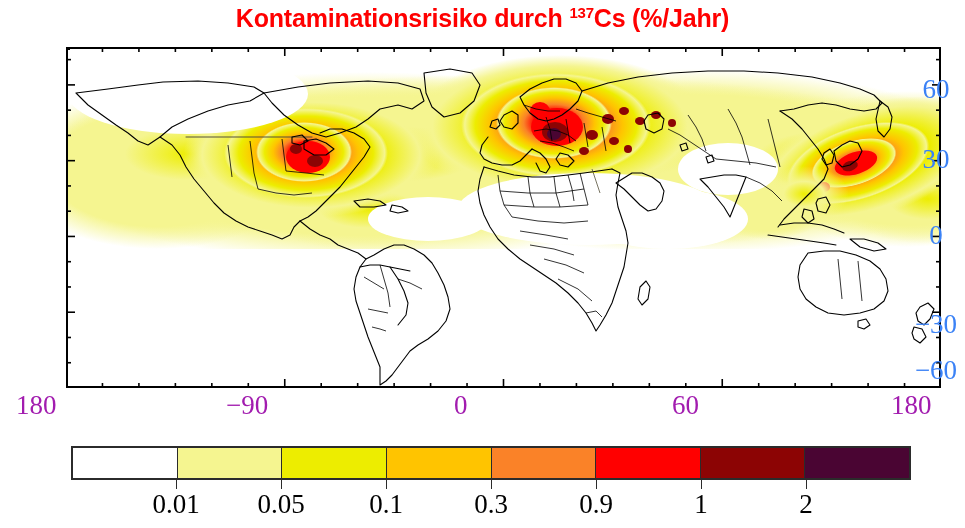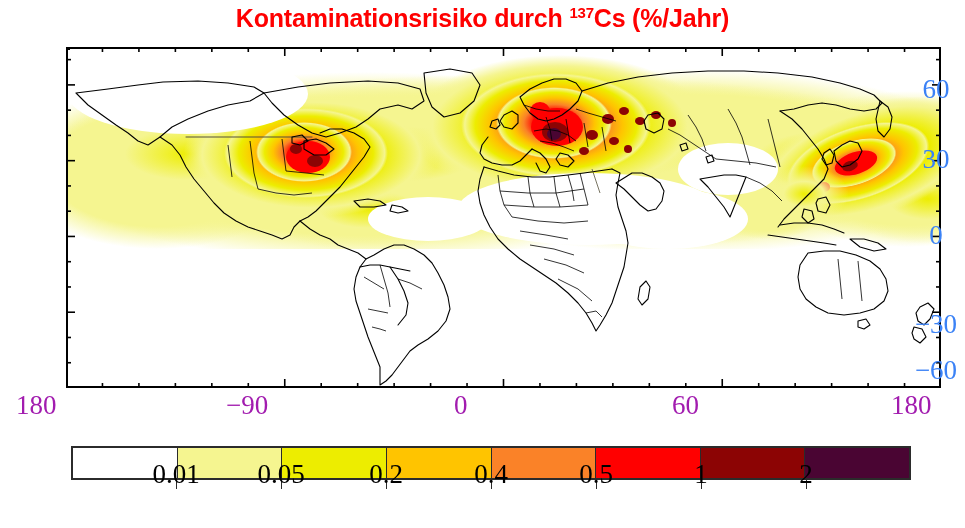--- a/index.html
+++ b/index.html
@@ -44,21 +44,21 @@
     border:2px solid #2b2b2b; box-sizing:border-box;
     display:flex;
   }
   #cbar .band{flex:1 1 0; height:100%; border-right:1px solid #2b2b2b;}
   #cbar .band:last-child{border-right:none;}
 
   .cbtick{
     position:absolute; top:480px; width:1px; height:9px; background:#2b2b2b;
   }
   .cblab{
-    position:absolute; top:461px; text-align:center;
+    position:absolute; top:491px; text-align:center;
     font-family:"Liberation Serif",serif; font-size:27px; color:#000;
     line-height:1; white-space:nowrap;
   }
   .tickmark{position:absolute;background:#000;}
 </style>
 </head>
 <body>
 <div id="root">
 
 <div class="title">
@@ -498,20 +498,20 @@
       <div class="cbtick" style="left: 281px;"></div>
       <div class="cbtick" style="left: 386px;"></div>
       <div class="cbtick" style="left: 491px;"></div>
       <div class="cbtick" style="left: 596px;"></div>
       <div class="cbtick" style="left: 701px;"></div>
       <div class="cbtick" style="left: 806px;"></div>
     </div>
 <div id="cbarlabels">
       <div class="cblab" style="left: 126px; width: 100px;">0.01</div>
       <div class="cblab" style="left: 231px; width: 100px;">0.05</div>
-      <div class="cblab" style="left: 336px; width: 100px;">0.2</div>
-      <div class="cblab" style="left: 441px; width: 100px;">0.4</div>
-      <div class="cblab" style="left: 546px; width: 100px;">0.5</div>
+      <div class="cblab" style="left: 336px; width: 100px;">0.1</div>
+      <div class="cblab" style="left: 441px; width: 100px;">0.3</div>
+      <div class="cblab" style="left: 546px; width: 100px;">0.9</div>
       <div class="cblab" style="left: 651px; width: 100px;">1</div>
       <div class="cblab" style="left: 756px; width: 100px;">2</div>
     </div>
 
 </div>
 
 </body></html>

